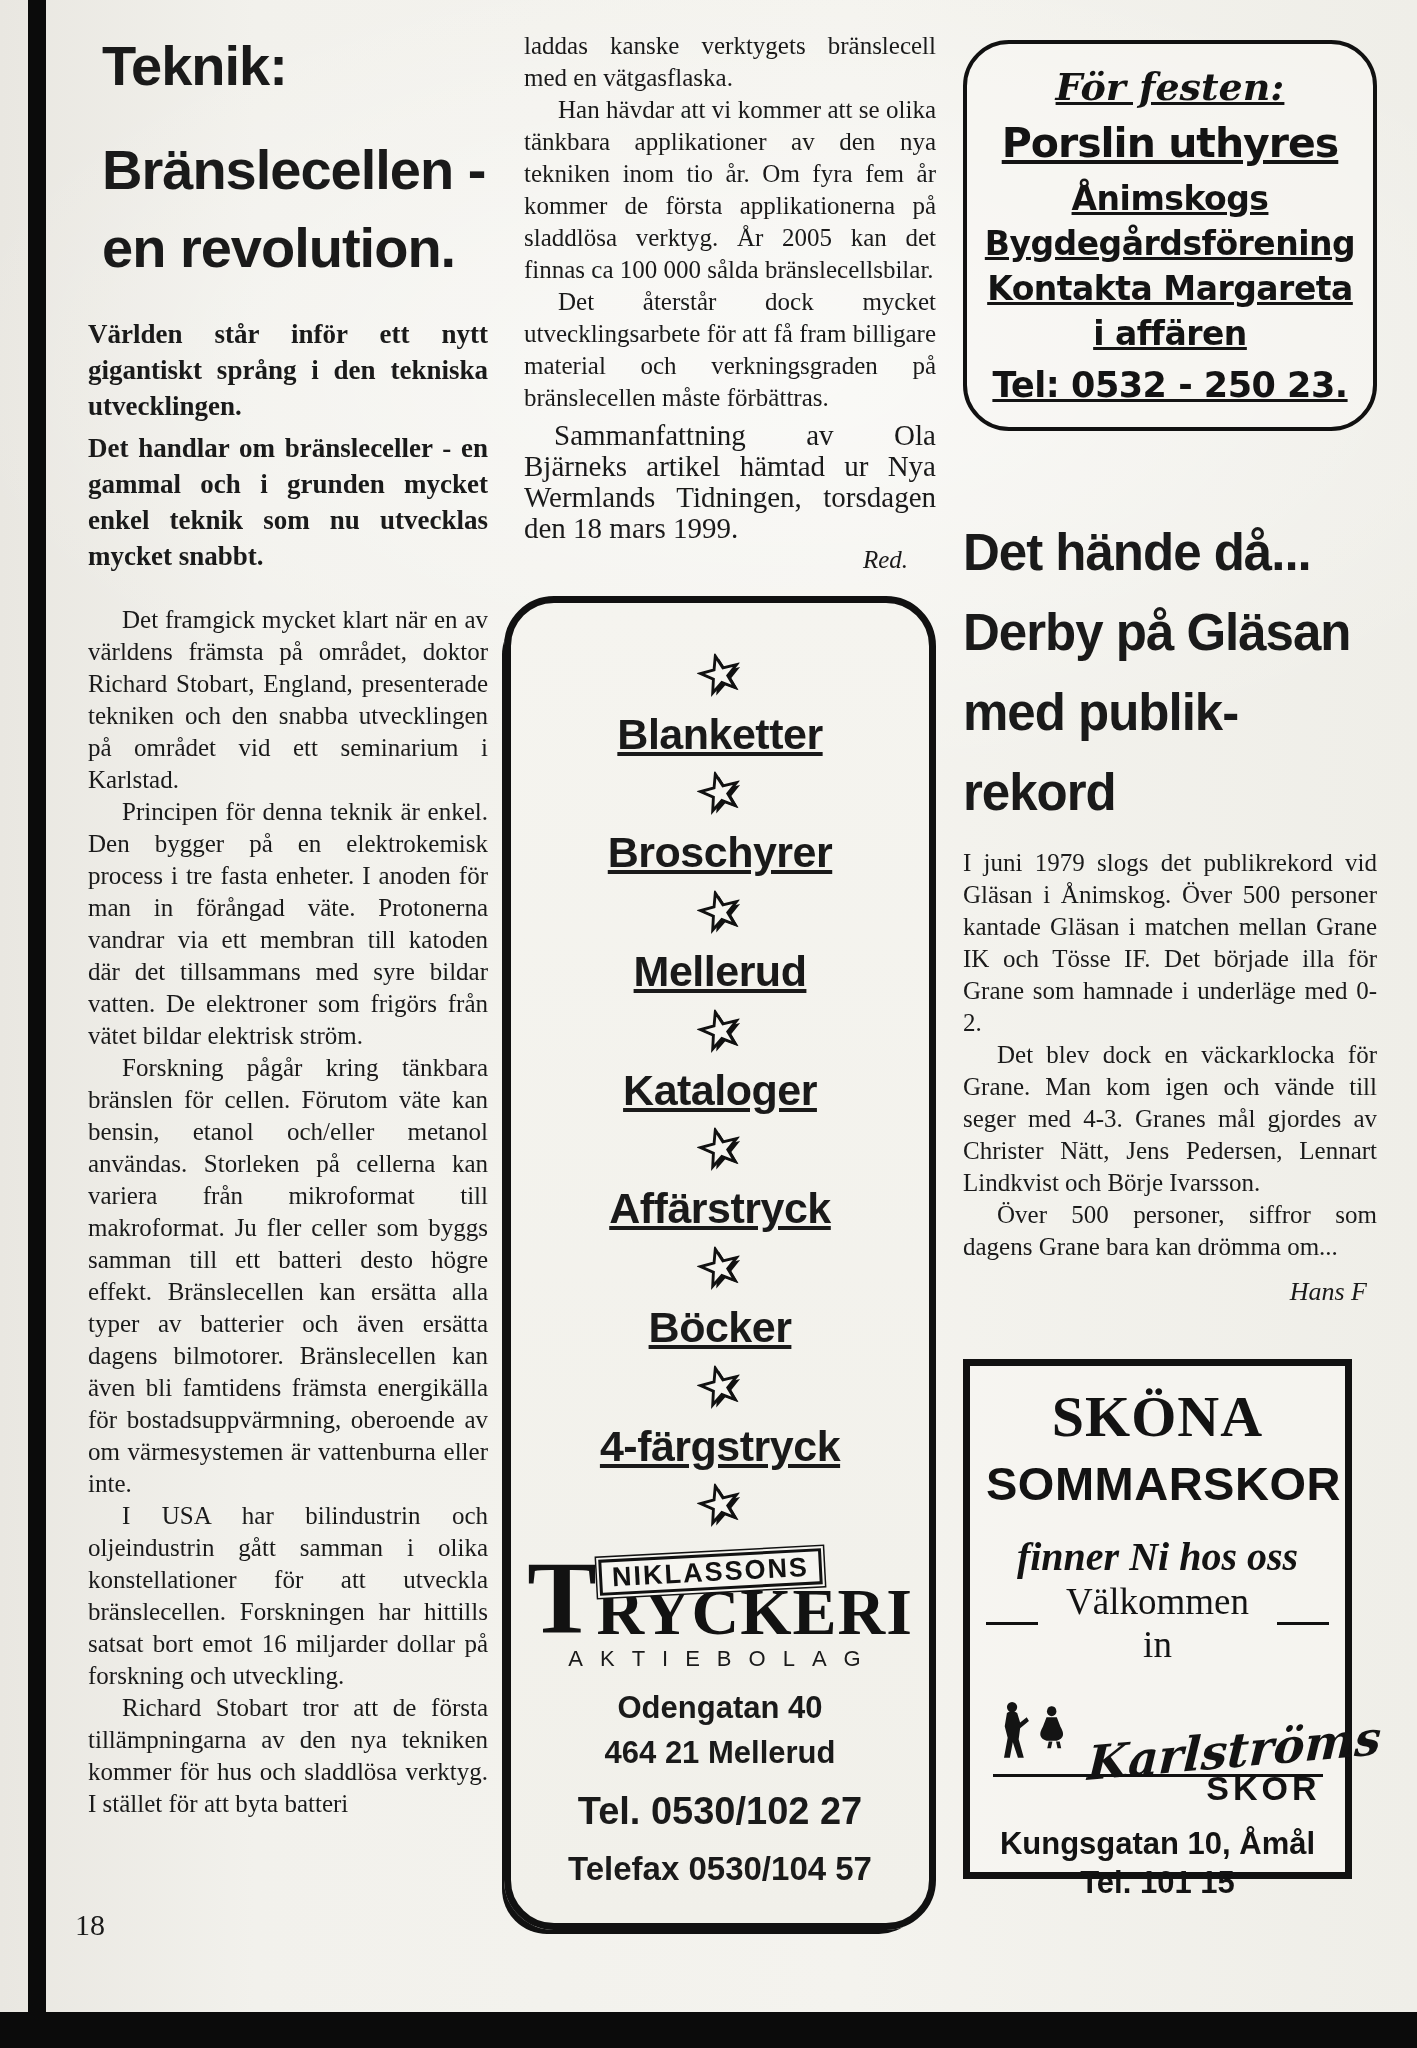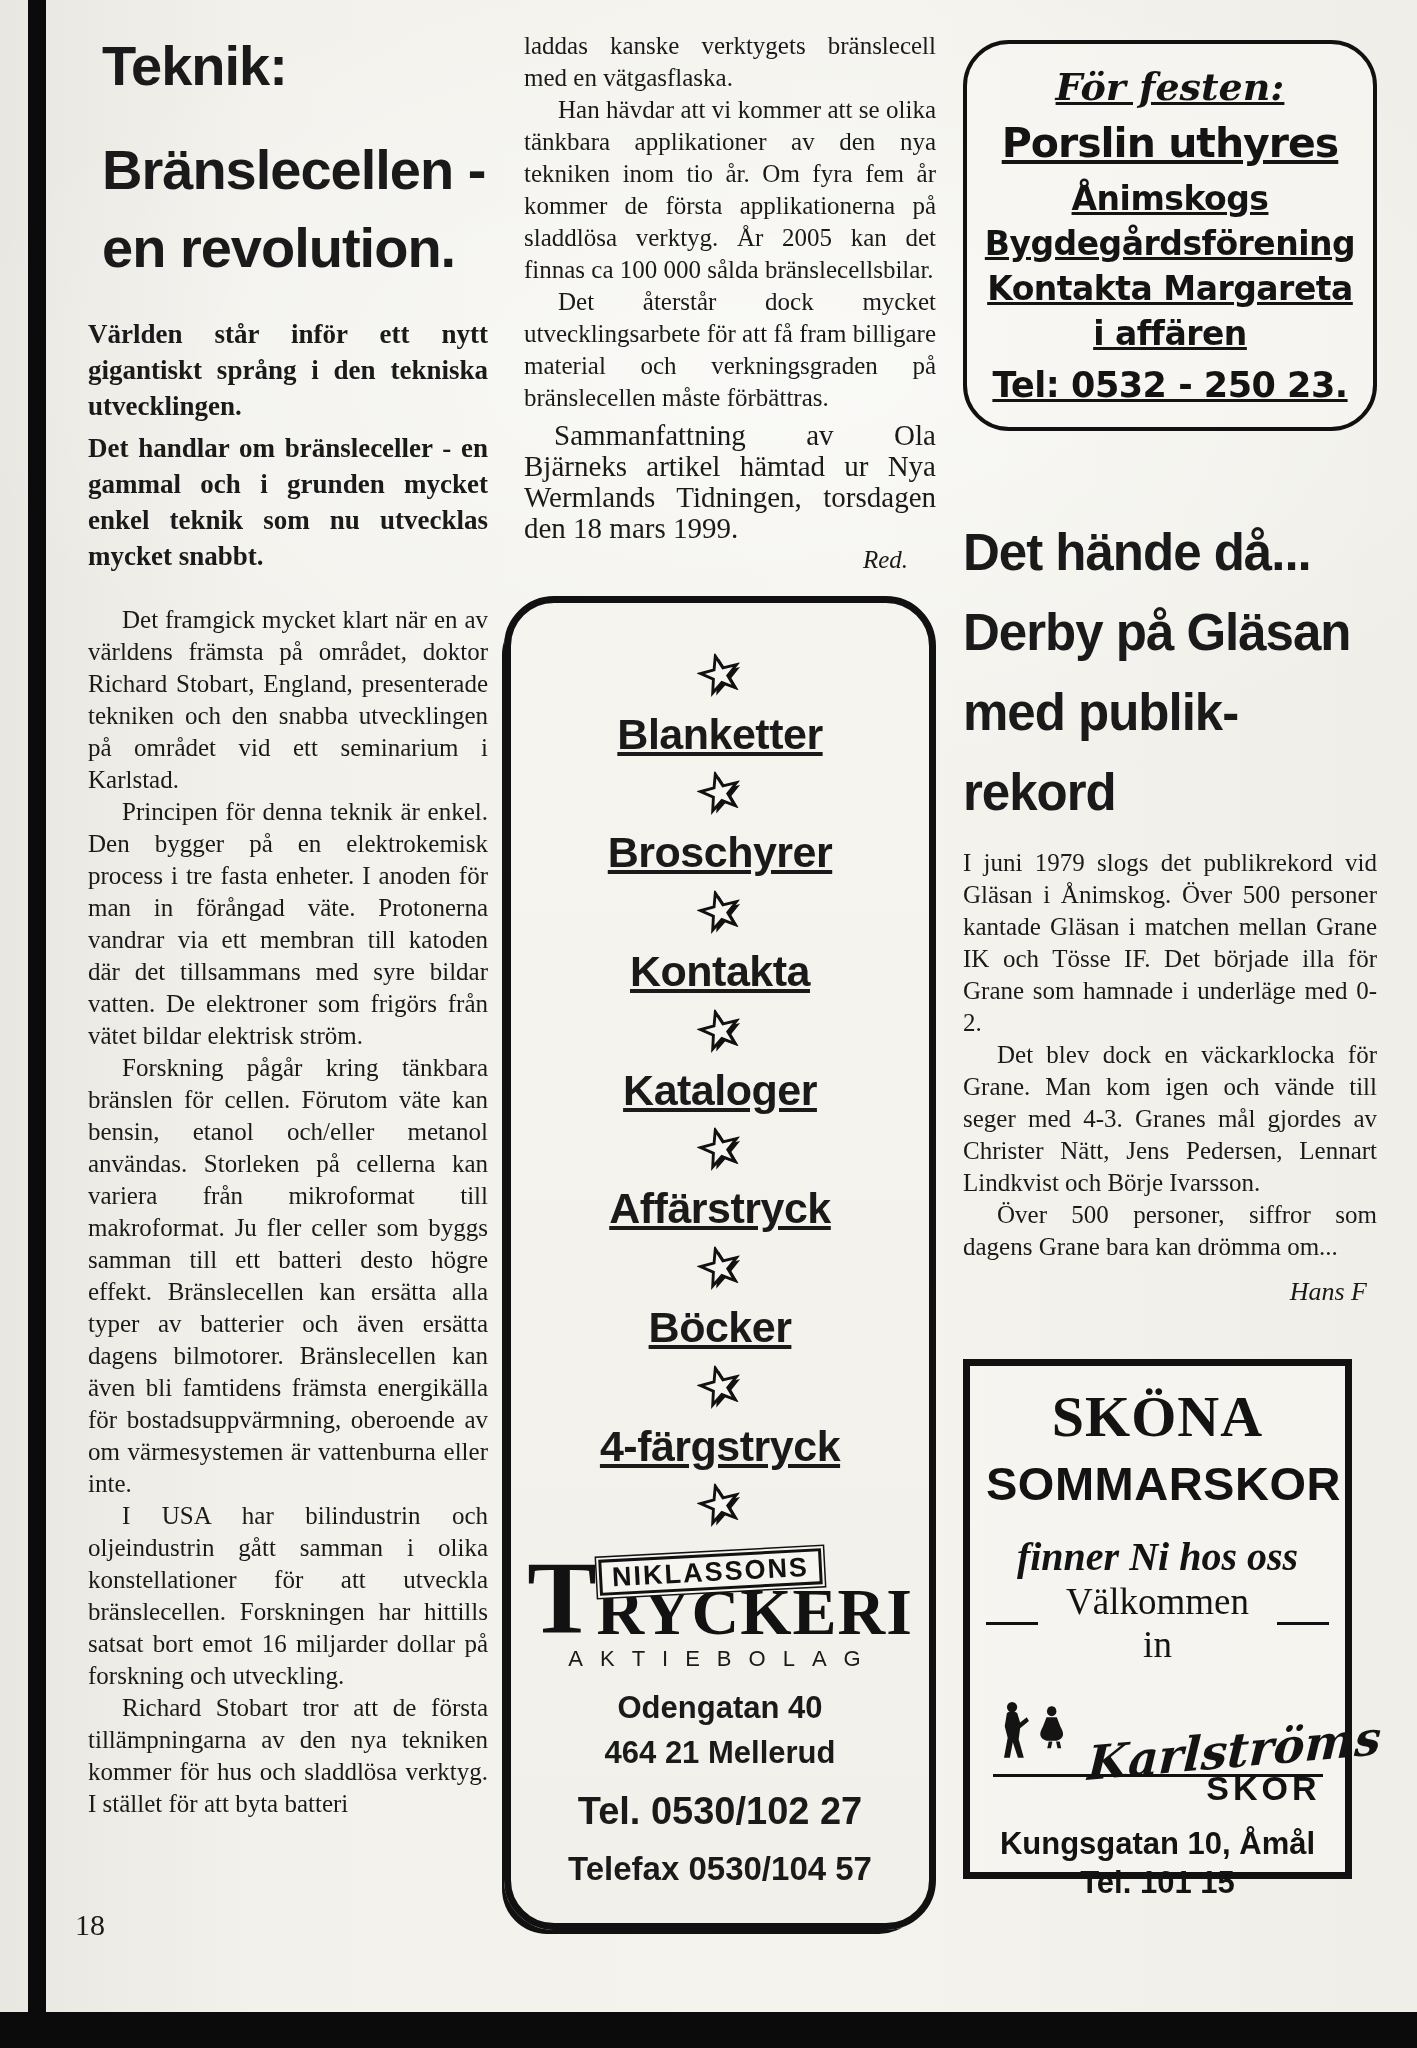--- a/index.html
+++ b/index.html
@@ -161,21 +161,21 @@
               <path d="M13 1.5 L15.7 9.28 L23.94 9.45 L17.37 14.42 L19.76 22.3 L13 17.6 L6.24 22.3 L8.63 14.42 L2.06 9.45 L10.3 9.28 Z" fill="#f6f5f0" stroke="#111" stroke-width="1.7"></path>
             </svg>
           </span>
         <div class="ad-item">Broschyrer</div>
         <span class="star">
             <svg viewBox="0 0 26 26">
               <path d="M13 1.5 L15.7 9.28 L23.94 9.45 L17.37 14.42 L19.76 22.3 L13 17.6 L6.24 22.3 L8.63 14.42 L2.06 9.45 L10.3 9.28 Z" transform="translate(1.7,1.9)" fill="#111"></path>
               <path d="M13 1.5 L15.7 9.28 L23.94 9.45 L17.37 14.42 L19.76 22.3 L13 17.6 L6.24 22.3 L8.63 14.42 L2.06 9.45 L10.3 9.28 Z" fill="#f6f5f0" stroke="#111" stroke-width="1.7"></path>
             </svg>
           </span>
-        <div class="ad-item">Kontakta</div>
+        <div class="ad-item">Mellerud</div>
         <span class="star">
             <svg viewBox="0 0 26 26">
               <path d="M13 1.5 L15.7 9.28 L23.94 9.45 L17.37 14.42 L19.76 22.3 L13 17.6 L6.24 22.3 L8.63 14.42 L2.06 9.45 L10.3 9.28 Z" transform="translate(1.7,1.9)" fill="#111"></path>
               <path d="M13 1.5 L15.7 9.28 L23.94 9.45 L17.37 14.42 L19.76 22.3 L13 17.6 L6.24 22.3 L8.63 14.42 L2.06 9.45 L10.3 9.28 Z" fill="#f6f5f0" stroke="#111" stroke-width="1.7"></path>
             </svg>
           </span>
         <div class="ad-item">Kataloger</div>
         <span class="star">
             <svg viewBox="0 0 26 26">
               <path d="M13 1.5 L15.7 9.28 L23.94 9.45 L17.37 14.42 L19.76 22.3 L13 17.6 L6.24 22.3 L8.63 14.42 L2.06 9.45 L10.3 9.28 Z" transform="translate(1.7,1.9)" fill="#111"></path>

